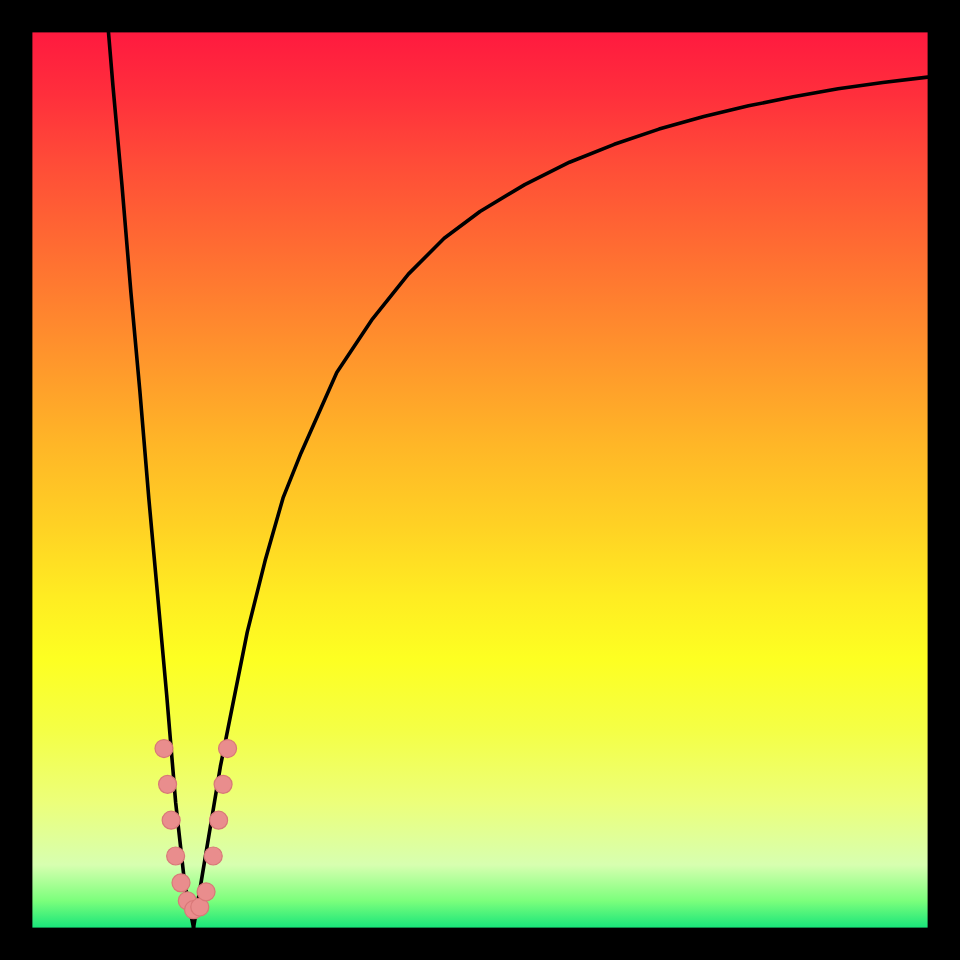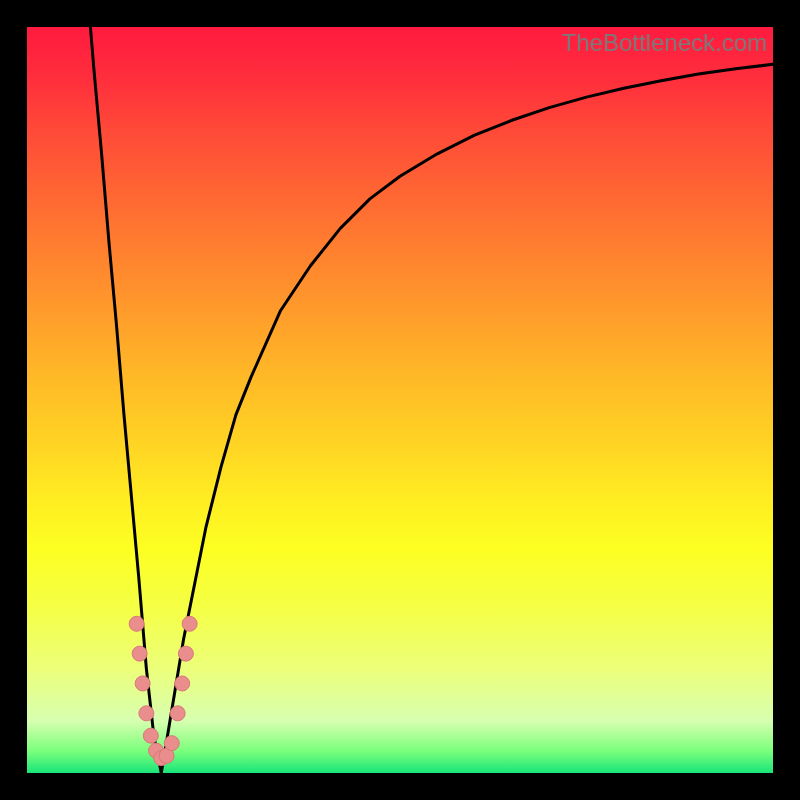--- a/index.html
+++ b/index.html
@@ -59,21 +59,20 @@
     width: 746px;
     height: 746px;
     overflow: visible;
   }
 </style>
 </head>
 <body>
 
 <div class="frame">
   <div class="plot">
-    <div class="watermark">TheBottleneck.com</div>
     <svg class="curves" viewBox="0 0 746 746" preserveAspectRatio="none">
       <g>
           <path d="M63.41 0.00 L67.14 44.76 L74.60 126.82 L82.06 216.34 L89.52 298.40 L96.98 387.92 L104.44 469.98 L111.90 552.04 L115.63 596.80 L119.36 641.56 L126.82 708.70 L134.28 746.00" fill="none" stroke="#000000" stroke-width="3" stroke-linecap="round" stroke-linejoin="round"></path>
           <path d="M134.28 746.00 L141.74 701.24 L149.20 656.48 L156.66 611.72 L164.12 574.42 L179.04 499.82 L193.96 440.14 L208.88 387.92 L223.80 350.62 L253.64 283.48 L283.48 238.72 L313.32 201.42 L343.16 171.58 L373.00 149.20 L410.30 126.82 L447.60 108.17 L484.90 93.25 L522.20 80.57 L559.50 70.12 L596.80 61.17 L634.10 53.71 L671.40 47.00 L708.70 41.78 L746.00 37.30" fill="none" stroke="#000000" stroke-width="3" stroke-linecap="round" stroke-linejoin="round"></path>
         </g>
       <g>
           <circle cx="109.66" cy="596.80" r="7.5" fill="#e98d8d" stroke="#d87878" stroke-width="1"></circle>
           <circle cx="112.65" cy="626.64" r="7.5" fill="#e98d8d" stroke="#d87878" stroke-width="1"></circle>
           <circle cx="115.63" cy="656.48" r="7.5" fill="#e98d8d" stroke="#d87878" stroke-width="1"></circle>
           <circle cx="119.36" cy="686.32" r="7.5" fill="#e98d8d" stroke="#d87878" stroke-width="1"></circle>

